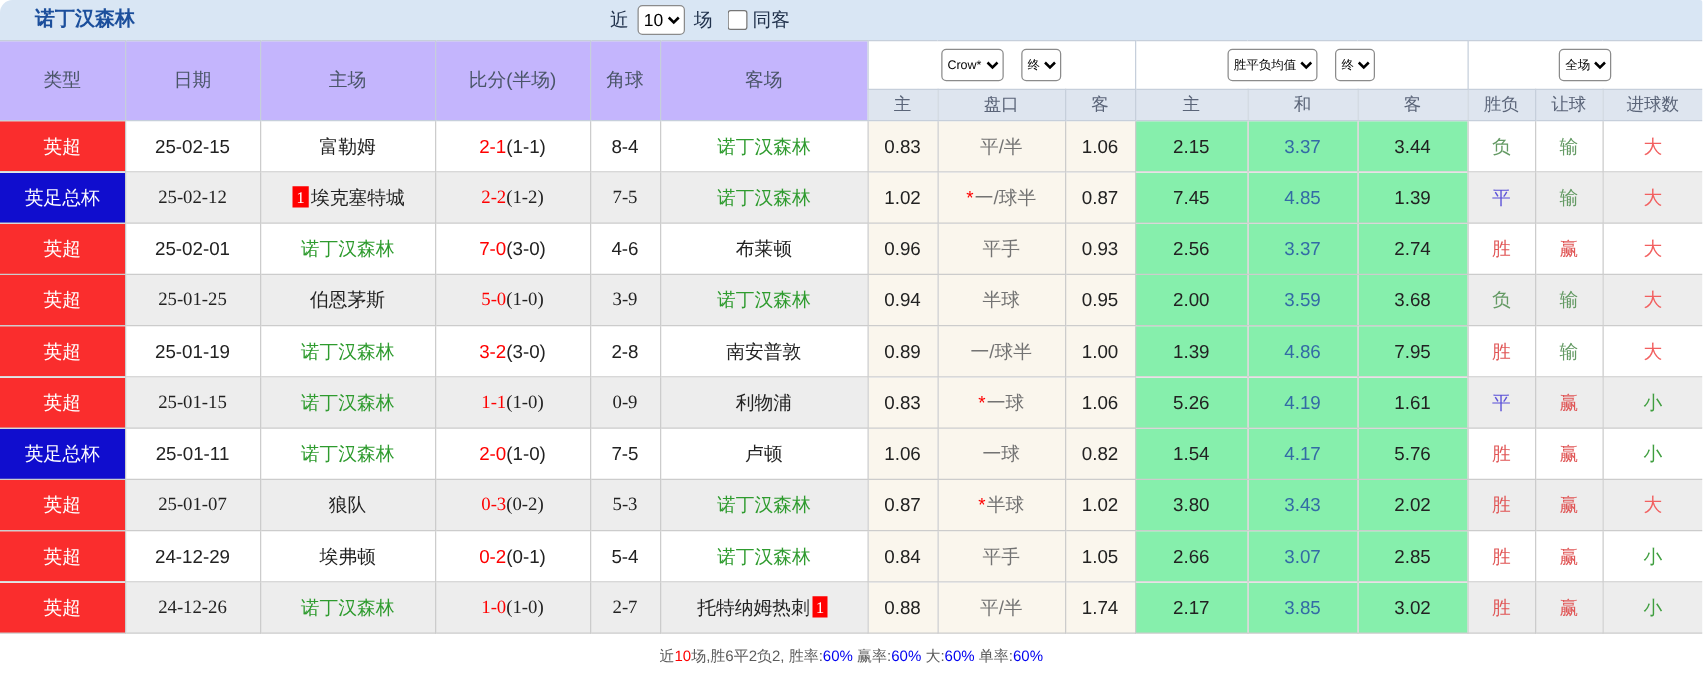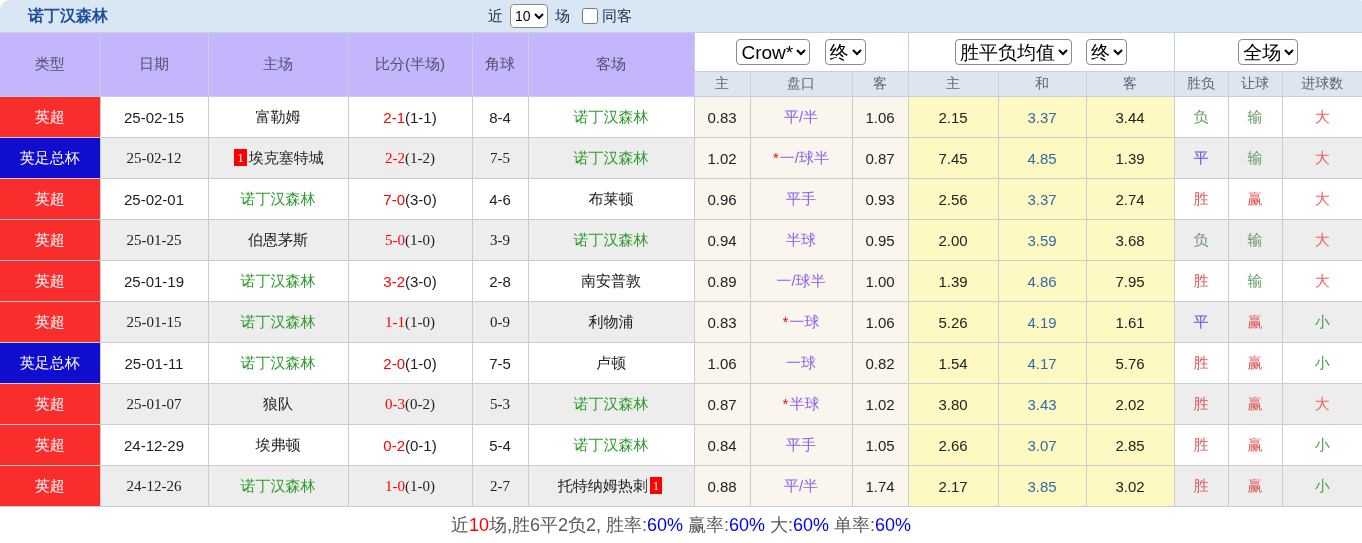--- a/index.html
+++ b/index.html
@@ -18,45 +18,45 @@
   
   table{border-collapse:collapse;table-layout:fixed;width:1362px;}
   th,td{padding:0;text-align:center;overflow:hidden;white-space:nowrap;}
   td{border:1px solid #ccc;font-size:15px;color:#222;height:40px;}
   th{border:1px solid #c6cfdb;}
   td:first-child,th:first-child{border-left:none;}
   td:last-child,th:last-child{border-right:none;margin-left:24px;}
 
   tr.hrowA th{height:38px;background:#c4b5fd;color:#4a5568;font-weight:normal;font-size:15px;}
   tr.hrowA th.grp{background:#fff;}
-  tr.hrowA select{font-size:19px;height:26px;background:#fff;border:1px solid #8b8b8b;border-radius:4px;margin:0 5px;}
+  tr.hrowA select{font-size:10px;height:26px;background:#fff;border:1px solid #8b8b8b;border-radius:4px;margin:0 5px;}
   tr.hrowB th{height:24px;background:#dee5ef;color:#5a6478;font-weight:normal;font-size:14px;}
 
   tr.data.alt td.plain{background:#ededed;font-family:Liberation Serif, serif;}
   td.plain{background:#fff;}
   td.league{color:#fff;}
   td.league.epl{background:#fa2d2d;}
   td.league.facup{background:#100dce;}
   td.crow{background:#faf6ed;}
-  td.avg{background:#fef9c3;}
+  td.avg{background:#86efac;}
   td.avg.mid{color:#336ba5;}
   .team-forest{color:#2e9b2e;}
   .score-main{color:#f00;}
   .score-half{color:#222;}
-  .hcap{color:#8b5cf6;}
+  .hcap{color:#737373;}
   .star{color:#f00;margin-right:1px;}
   .badge{display:inline-block;background:#f00;color:#fff;font-size:13px;line-height:17px;padding:0 3px;margin:0 2px;vertical-align:1px;}
   .t-win{color:#e05555;}
   .t-lose{color:#649a64;}
   .t-draw{color:#5b51d8;}
   .t-big{color:#f26060;}
   .t-small{color:#3f9e3f;}
 
   
-  .summary{height:37px;line-height:37px;text-align:center;font-size:18px;color:#5a5a5a;}
+  .summary{height:37px;line-height:37px;text-align:center;font-size:12px;color:#5a5a5a;}
   .summary .p-red{color:#f00;}
   .summary .p-blue{color:#0000f0;}
 </style>
 </head>
 <body>
 
 <div class="wrap">
 
   <div class="topbar">
     <span class="title">诺丁汉森林</span>

